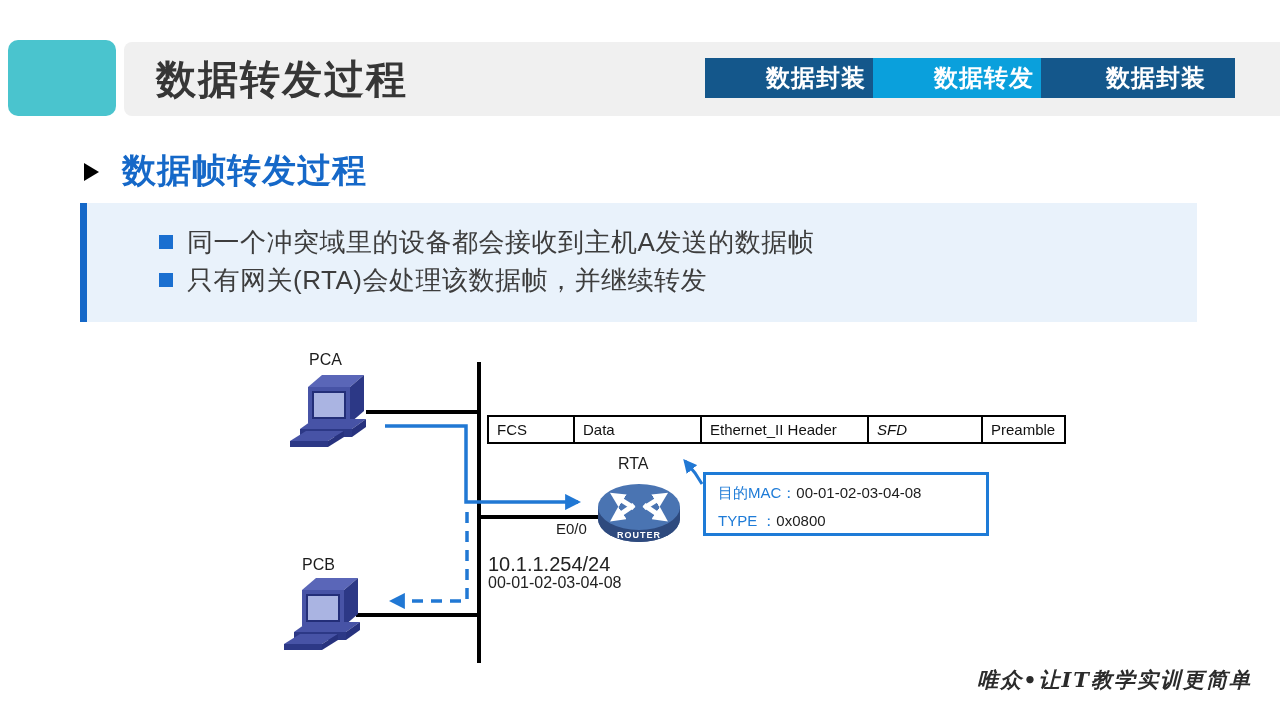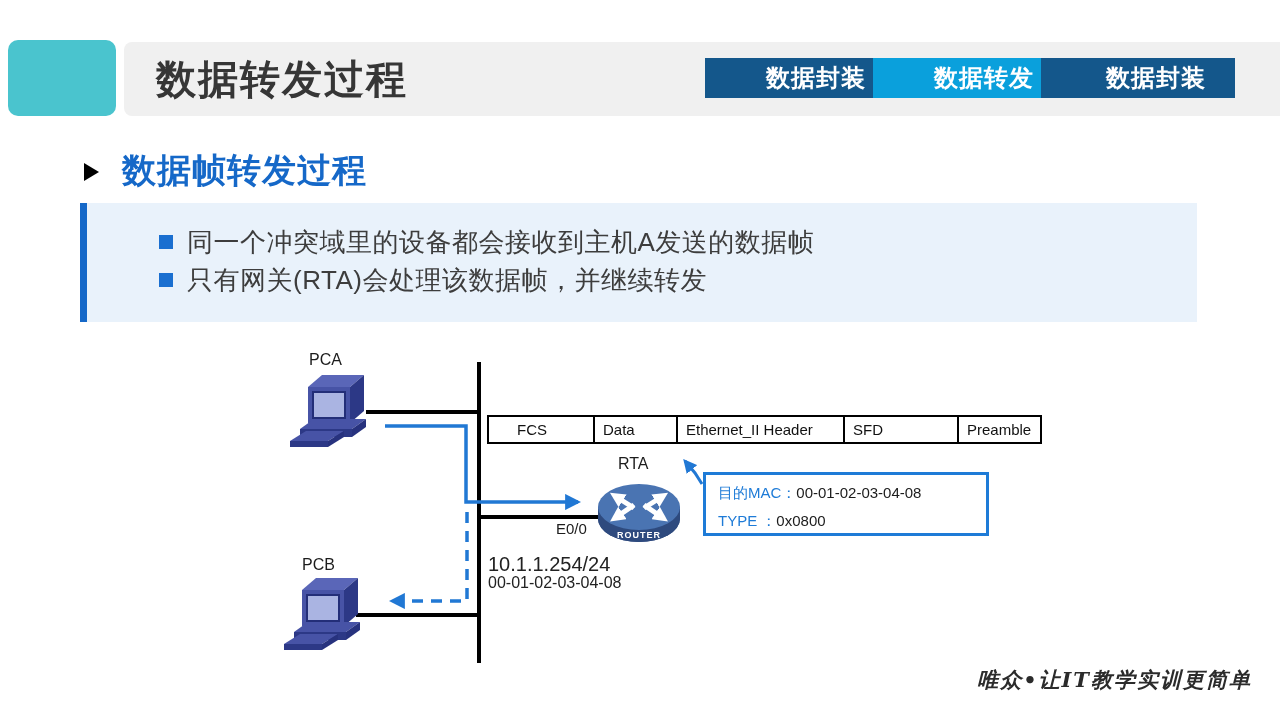--- a/index.html
+++ b/index.html
@@ -48,22 +48,22 @@
   .lbl-pcb{left:302px;top:556px;}
   .lbl-rta{left:618px;top:455px;}
   .lbl-e00{left:556px;top:520px;font-size:15px;}
   .lbl-ip{left:488px;top:553px;font-size:20px;color:#222;}
   .lbl-mac{left:488px;top:574px;font-size:16px;color:#222;}
 
   .frame-table{position:absolute;left:487px;top:415px;display:flex;height:29px;
                border:2px solid #000;box-sizing:border-box;background:#fff;}
   .frame-cell{border-left:2px solid #000;box-sizing:border-box;font-size:15px;color:#111;
               line-height:25px;padding-left:8px;white-space:nowrap;}
-  .frame-cell:first-child{border-left:none;margin-left:20px;}
-  .fc0{width:84px;} .fc1{width:83px;} .fc2{width:167px;} .fc3{width:74px;} .fc4{width:83px;margin-left:40px;}
+  .frame-cell:first-child{border-left:none;}
+  .fc0{width:84px;} .fc1{width:83px;} .fc2{width:167px;margin-left:44px;} .fc3{width:74px;font-style:italic;} .fc4{width:83px;margin-left:40px;}
 
   .callout{position:absolute;left:703px;top:472px;width:286px;height:64px;background:#fff;
            border:3px solid #1e7bd7;box-sizing:border-box;}
   .co-line{position:absolute;left:12px;font-size:15px;white-space:nowrap;}
   .co-l1{top:9px;} .co-l2{top:37px;}
   .co-key{color:#1e7bd7;} .co-val{color:#1c1c1c;}
 
   .svg-abs{position:absolute;left:0;top:0;pointer-events:none;}
   .footer-slogan{position:absolute;right:28px;top:666px;font-size:21px;font-weight:bold;
                  font-style:italic;color:#2b2b2b;font-family:"DejaVu Serif",serif;

